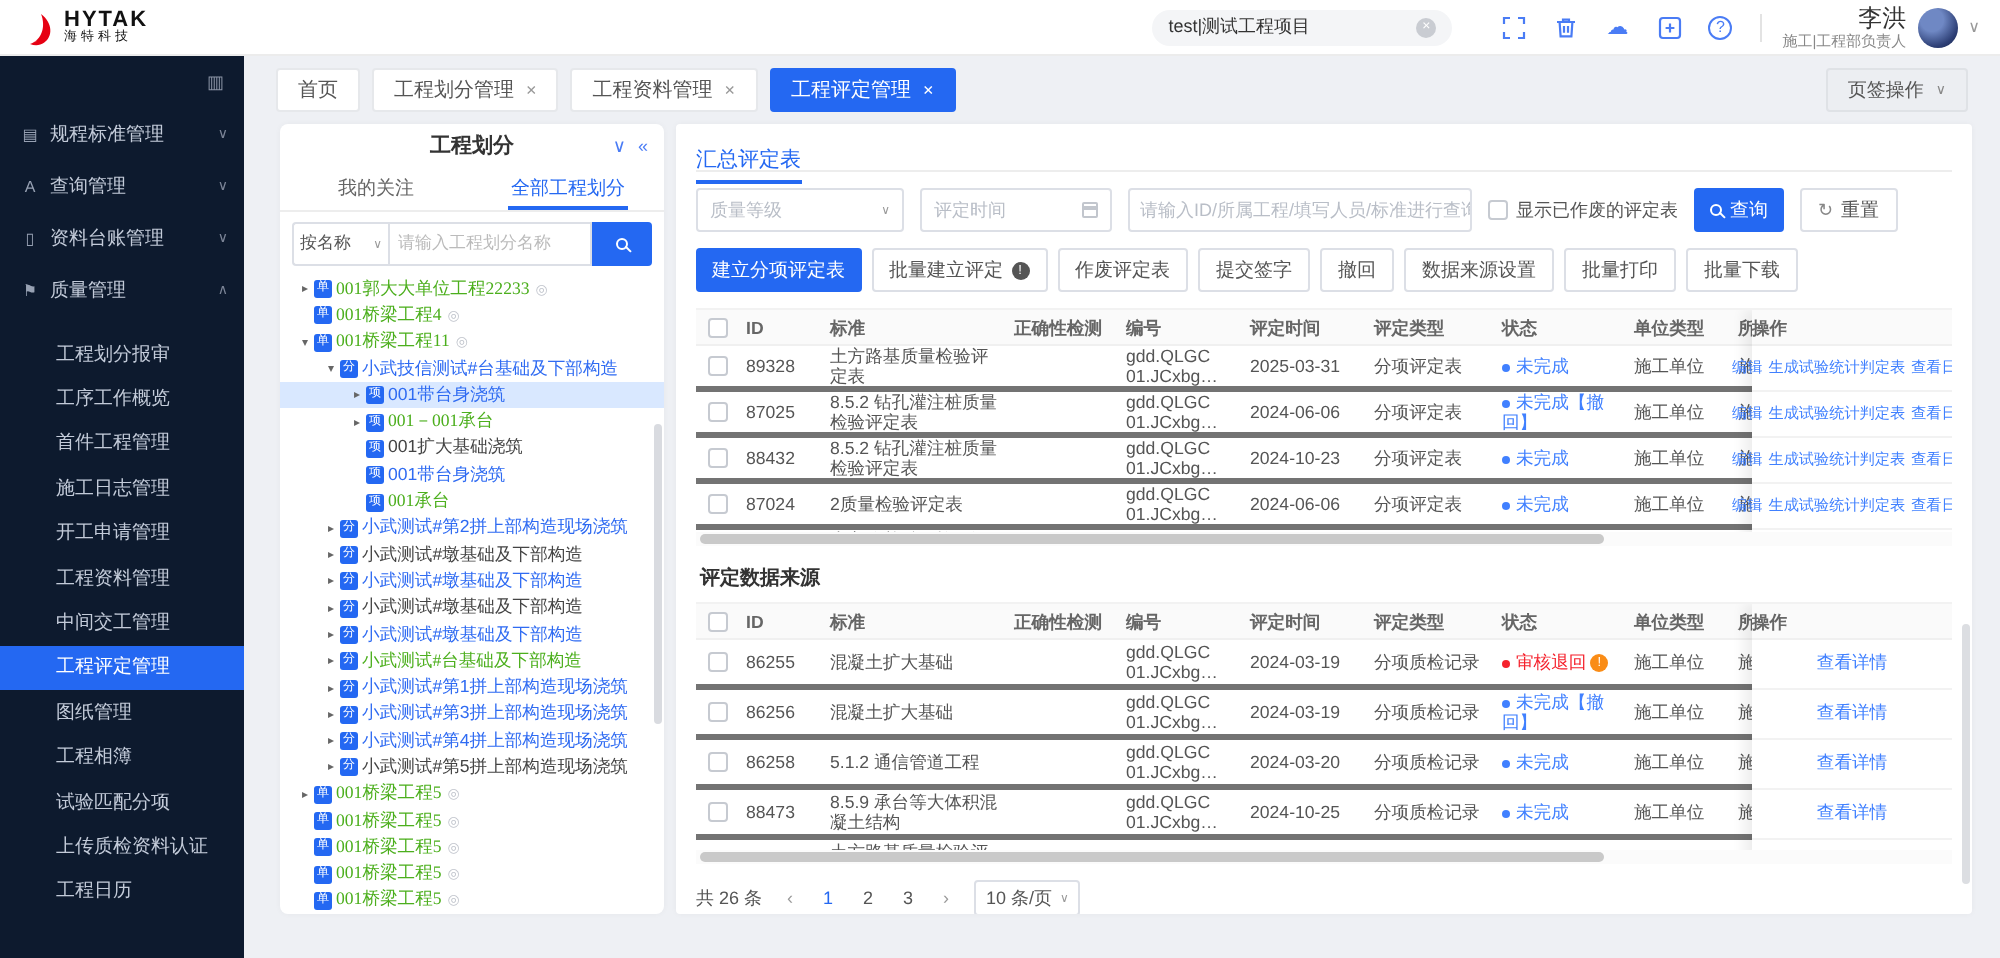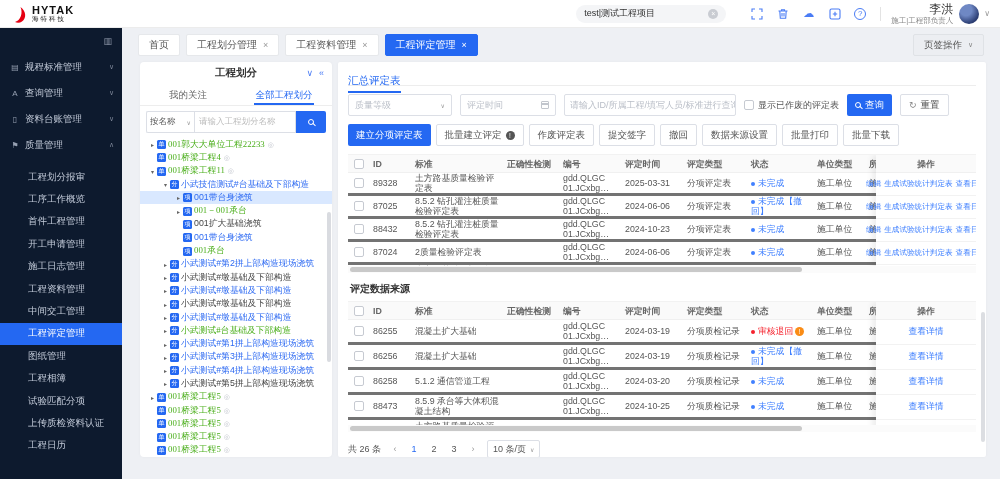--- a/index.html
+++ b/index.html
@@ -126,21 +126,21 @@
   .c.unit { width:52px; } .c.org { width:60px; }
   .sdot { display:inline-block; width:4px; height:4px; border-radius:50%; margin-right:3px; vertical-align:middle; }
   .sdot.blue { background:#4080ff; } .sdot.red { background:#f5222d; }
   .stext.blue { color:#4080ff; } .stext.red { color:#f5222d; }
   .warnb { display:inline-block; width:9px; height:9px; background:#fa8c16; color:#fff; border-radius:50%;
     font-size:6.5px; line-height:9px; text-align:center; margin-left:2px; vertical-align:middle; }
   .warnb:empty { display:none; }
   .opscol { position:absolute; top:0; right:0; bottom:0; width:100px; background:#fff;
     box-shadow:-4px 0 6px rgba(0,0,0,.07); }
   .opshead { height:18px; background:#fafafa; border-bottom:1px solid #f0f0f0; font-size:8.8px;
-    color:#666; font-weight:bold; text-align:center; line-height:18px; }
+    color:#666; font-weight:bold; line-height:18px; }
   .opsrow { border-bottom:1px solid #f2f2f2; display:flex; align-items:center; justify-content:center;
     white-space:nowrap; gap:3px; }
   .t1wrap .opsrow { height:23px; font-size:7.6px; } .t2wrap .opsrow { height:25px; font-size:8.8px; }
   .oplink { color:#4080ff; }
   .hscroll { position:absolute; left:0; right:0; bottom:0; height:7px; background:#fbfbfb; }
   .hthumb { position:absolute; left:2px; top:1px; height:5px; width:72%; background:#c9c9c9; border-radius:3px; }
   .srctitle { font-size:10px; font-weight:bold; color:#333; margin:9px 0 5px 2px; }
   .pag { display:flex; align-items:center; gap:7px; height:22px; margin-top:6px; font-size:9px; color:#555; }
   .pbtn { min-width:14px; text-align:center; color:#999; font-size:9px; }
   .pnum { min-width:10px; text-align:center; color:#555; }
@@ -226,24 +226,24 @@
       <div class="sitem">
       <span>工程划分报审</span>
     </div>
       <div class="sitem">
       <span>工序工作概览</span>
     </div>
       <div class="sitem">
       <span>首件工程管理</span>
     </div>
       <div class="sitem">
+      <span>施工日志管理</span>
+    </div>
+      <div class="sitem">
       <span>开工申请管理</span>
-    </div>
-      <div class="sitem">
-      <span>施工日志管理</span>
     </div>
       <div class="sitem">
       <span>工程资料管理</span>
     </div>
       <div class="sitem">
       <span>中间交工管理</span>
     </div>
       <div class="sitem active">
       <span>工程评定管理</span>
     </div>

